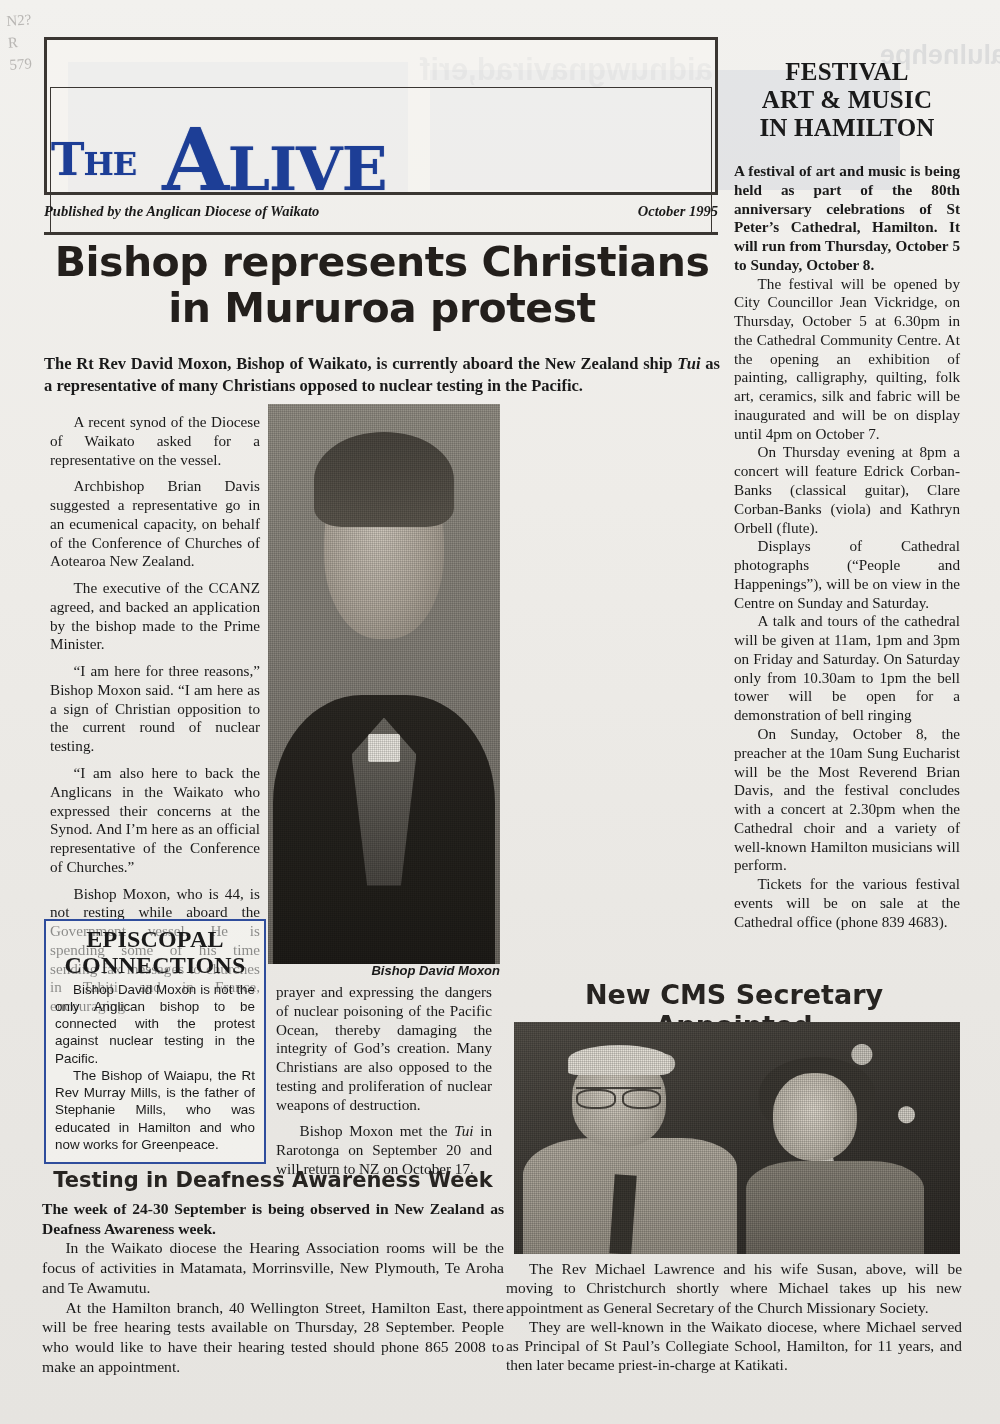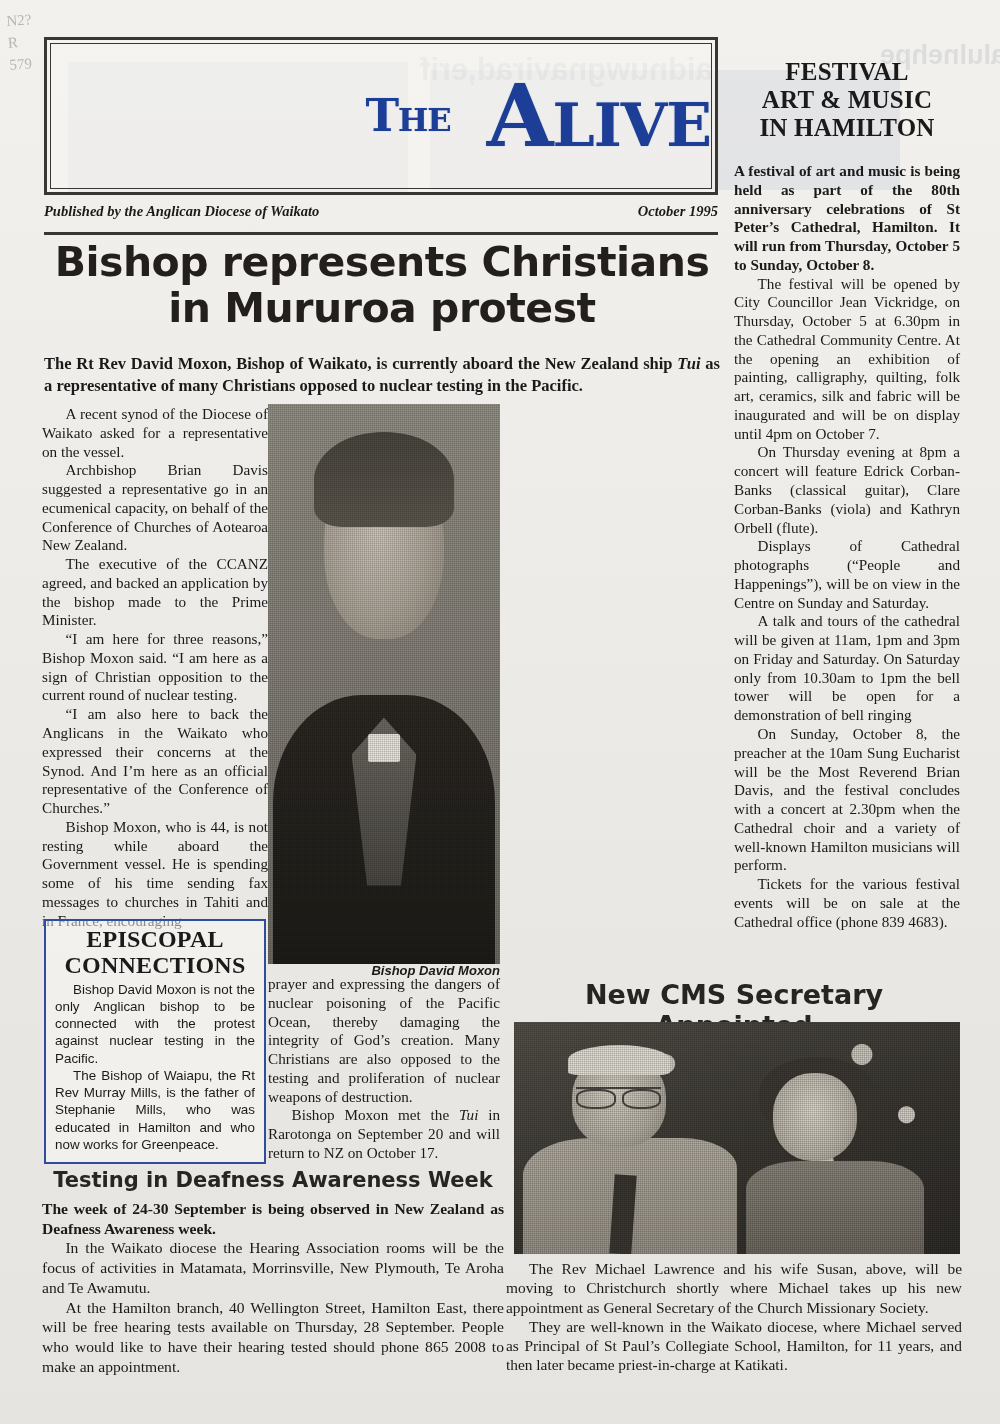--- a/index.html
+++ b/index.html
@@ -32,21 +32,21 @@
   }
 
   
   #masthead{
     position:absolute;left:44px;top:37px;width:674px;height:158px;
     border:3px solid #3a3632;background:rgba(247,246,243,.55);
     box-sizing:border-box;padding:3px;
   }
   #masthead-inner{
     width:100%;height:100%;border:1px solid #3a3632;box-sizing:border-box;
-    display:flex;align-items:center;justify-content:flex-end;gap:10px;
+    display:flex;align-items:center;justify-content:flex-start;margin-top:44px;
   }
   .logo-the-church{
     font-family:"DejaVu Serif", serif;
     color:#1d3e96;font-weight:bold;line-height:.92;
     font-size:45px;letter-spacing:-1px;text-align:right;
     font-variant:small-caps;
     text-shadow:0 0 1px rgba(29,62,150,.5);
   }
   .logo-the-church .l1{display:block;padding-right:26px;}
   .logo-the-church .l2{display:block;}
@@ -74,21 +74,21 @@
   }
   #standfirst{
     position:absolute;left:44px;top:353px;width:676px;
     font-weight:bold;font-size:16.5px;line-height:1.32;
     text-align:justify;
   }
   #standfirst i{font-style:italic;}
 
   
   .col{position:absolute;text-align:justify;font-size:15.2px;line-height:1.235;}
-  .col p{margin:0;text-indent:1.55em;}
+  .col p{margin:8px;text-indent:1.55em;}
   .col p.noind{text-indent:0;}
 
   #col-left{left:42px;top:405px;width:226px;}
   #col-mid-under{left:268px;top:975px;width:232px;}
 
   
   #photo1{
     position:absolute;left:268px;top:404px;width:232px;height:560px;
     background:
       repeating-linear-gradient(0deg,rgba(0,0,0,.13) 0 1px,transparent 1px 2px),

